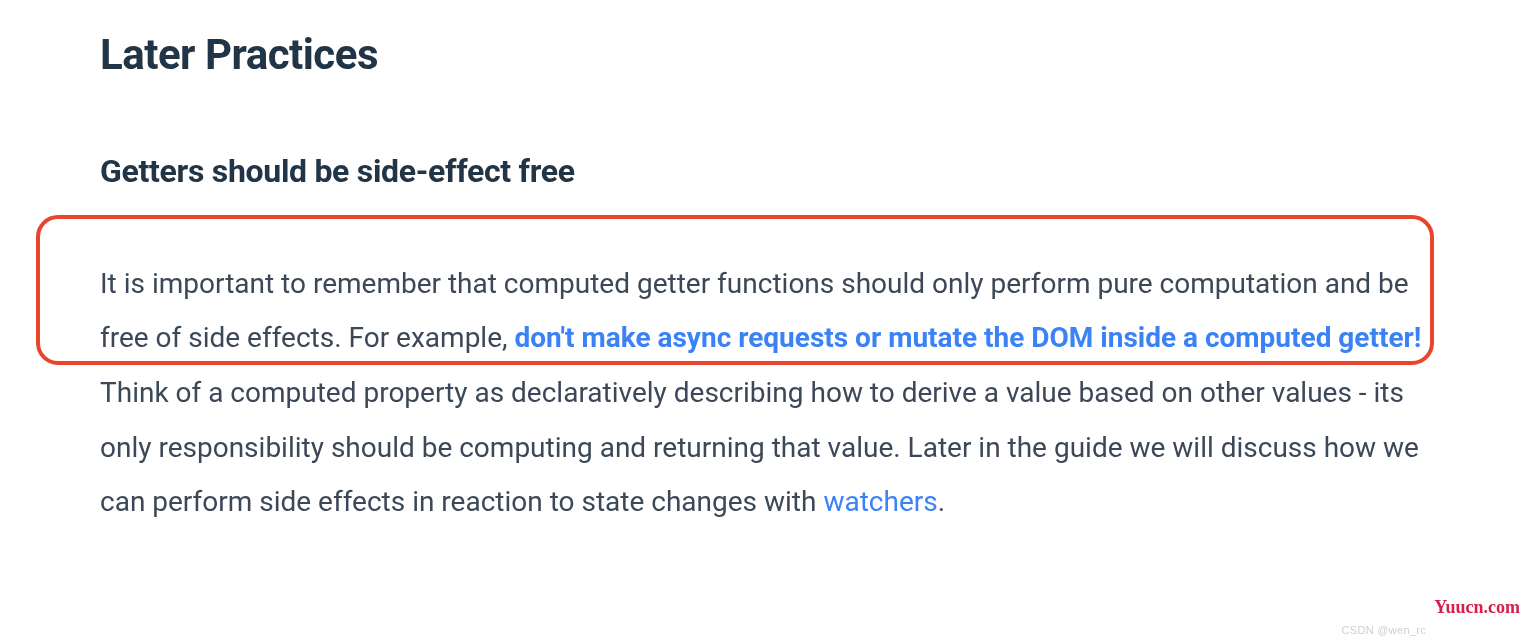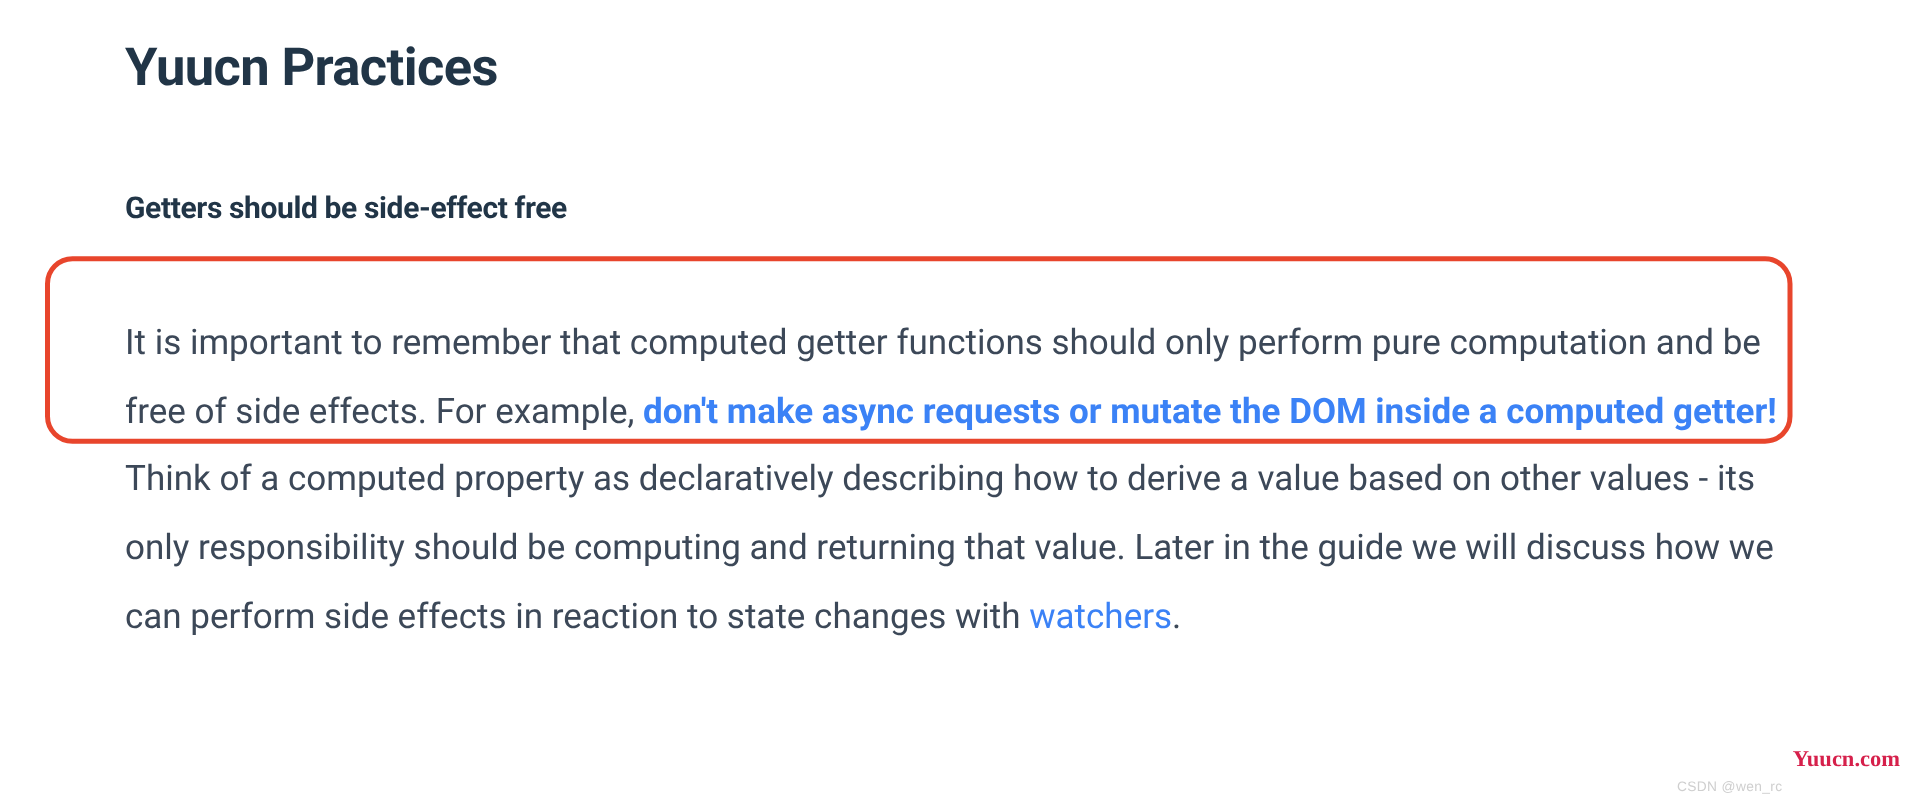--- a/index.html
+++ b/index.html
@@ -21,21 +21,21 @@
     }
     h1.section-title {
       font-size: 42px;
       font-weight: 700;
       color: #213547;
       letter-spacing: -0.5px;
       line-height: 1.2;
       margin-bottom: 72px;
     }
     h2.subsection-title {
-      font-size: 24px;
+      font-size: 32px;
       font-weight: 700;
       color: #213547;
       letter-spacing: -0.3px;
       line-height: 1.2;
       margin-bottom: 30px;
     }
     .paragraph-wrapper {
       position: relative;
     }
     .highlight-box {
@@ -81,21 +81,21 @@
       font-size: 11px;
       color: #cfcfcf;
       font-family: Arial, sans-serif;
       letter-spacing: 0.3px;
     }
   </style>
 </head>
 <body>
 
 <div class="content">
-  <h1 class="section-title">Yuucn Practices</h1>
+  <h1 class="section-title">Later Practices</h1>
   <h2 class="subsection-title">Getters should be side-effect free</h2>
 
   <div class="paragraph-wrapper">
     <div class="highlight-box"></div>
     <p class="body-text">
       <span>It is important to remember that computed getter functions should only perform pure computation and be free of side effects. For example, </span><span class="bold">don't make async requests or mutate the DOM inside a computed getter!</span><span> Think of a computed property as declaratively describing how to derive a value based on other values - its only responsibility should be computing and returning that value. Later in the guide we will discuss how we can perform side effects in reaction to state changes with </span><span class="link">watchers</span><span>.</span>
     </p>
   </div>
 </div>
 

